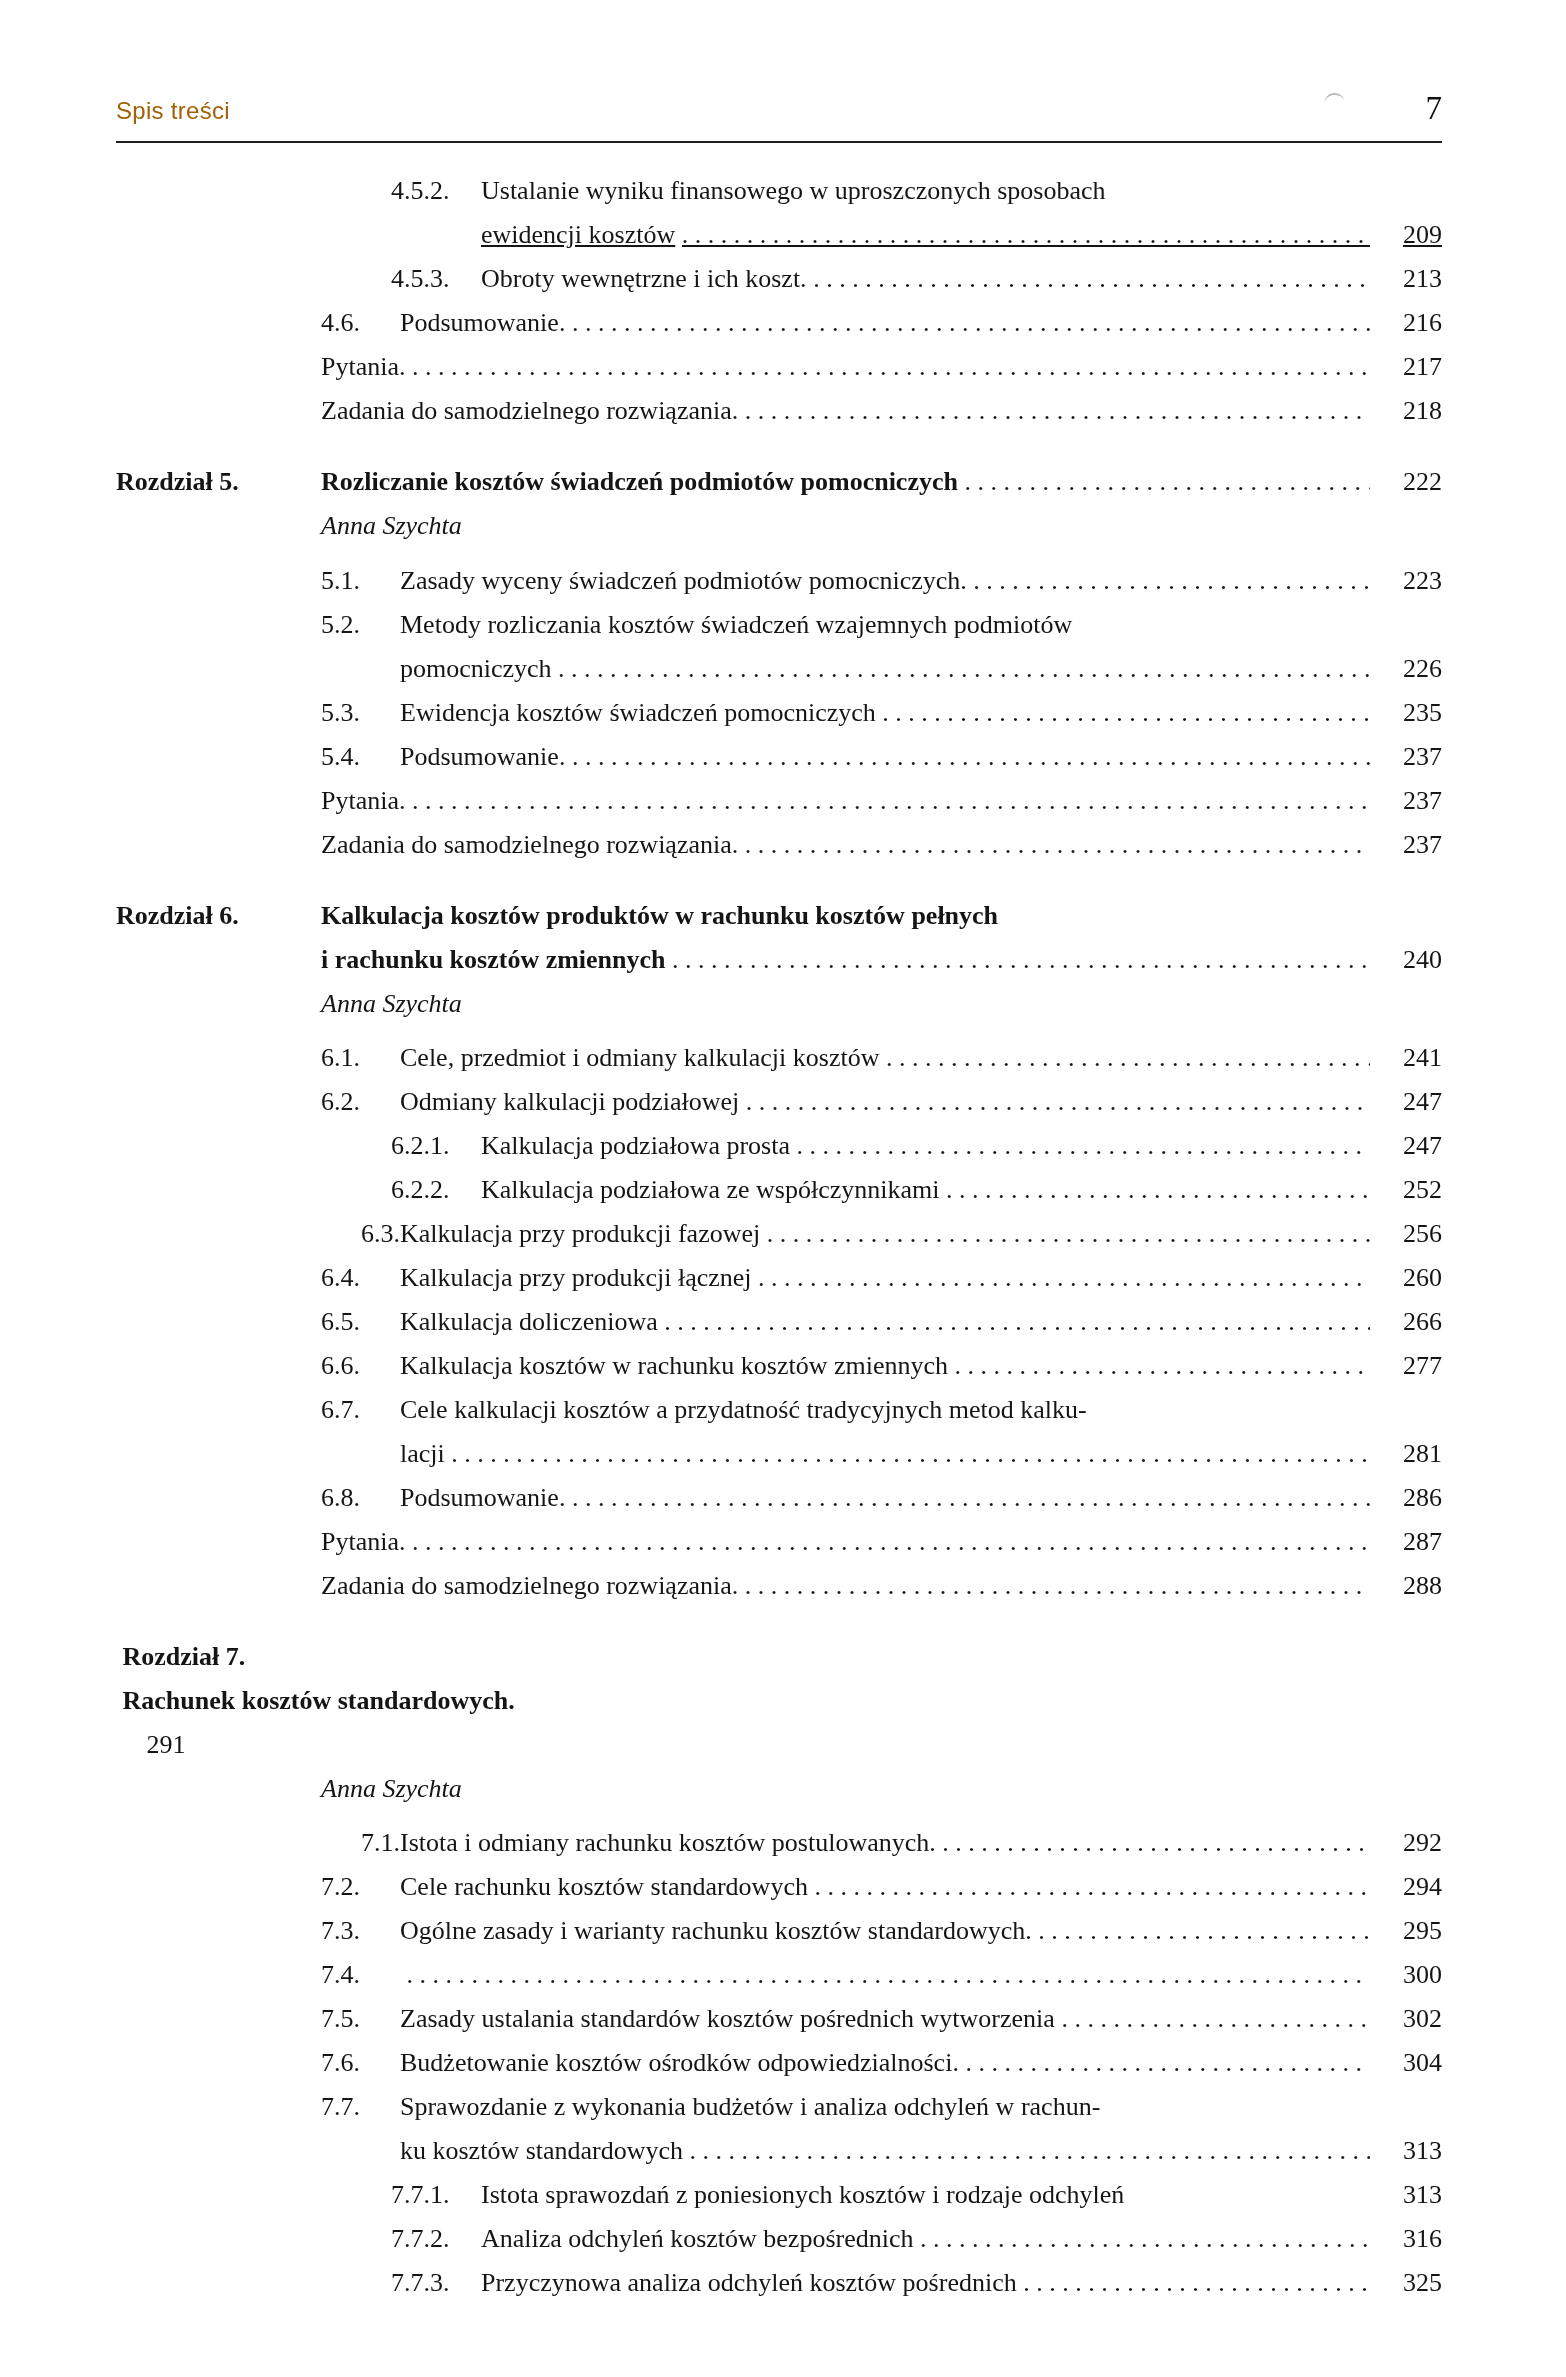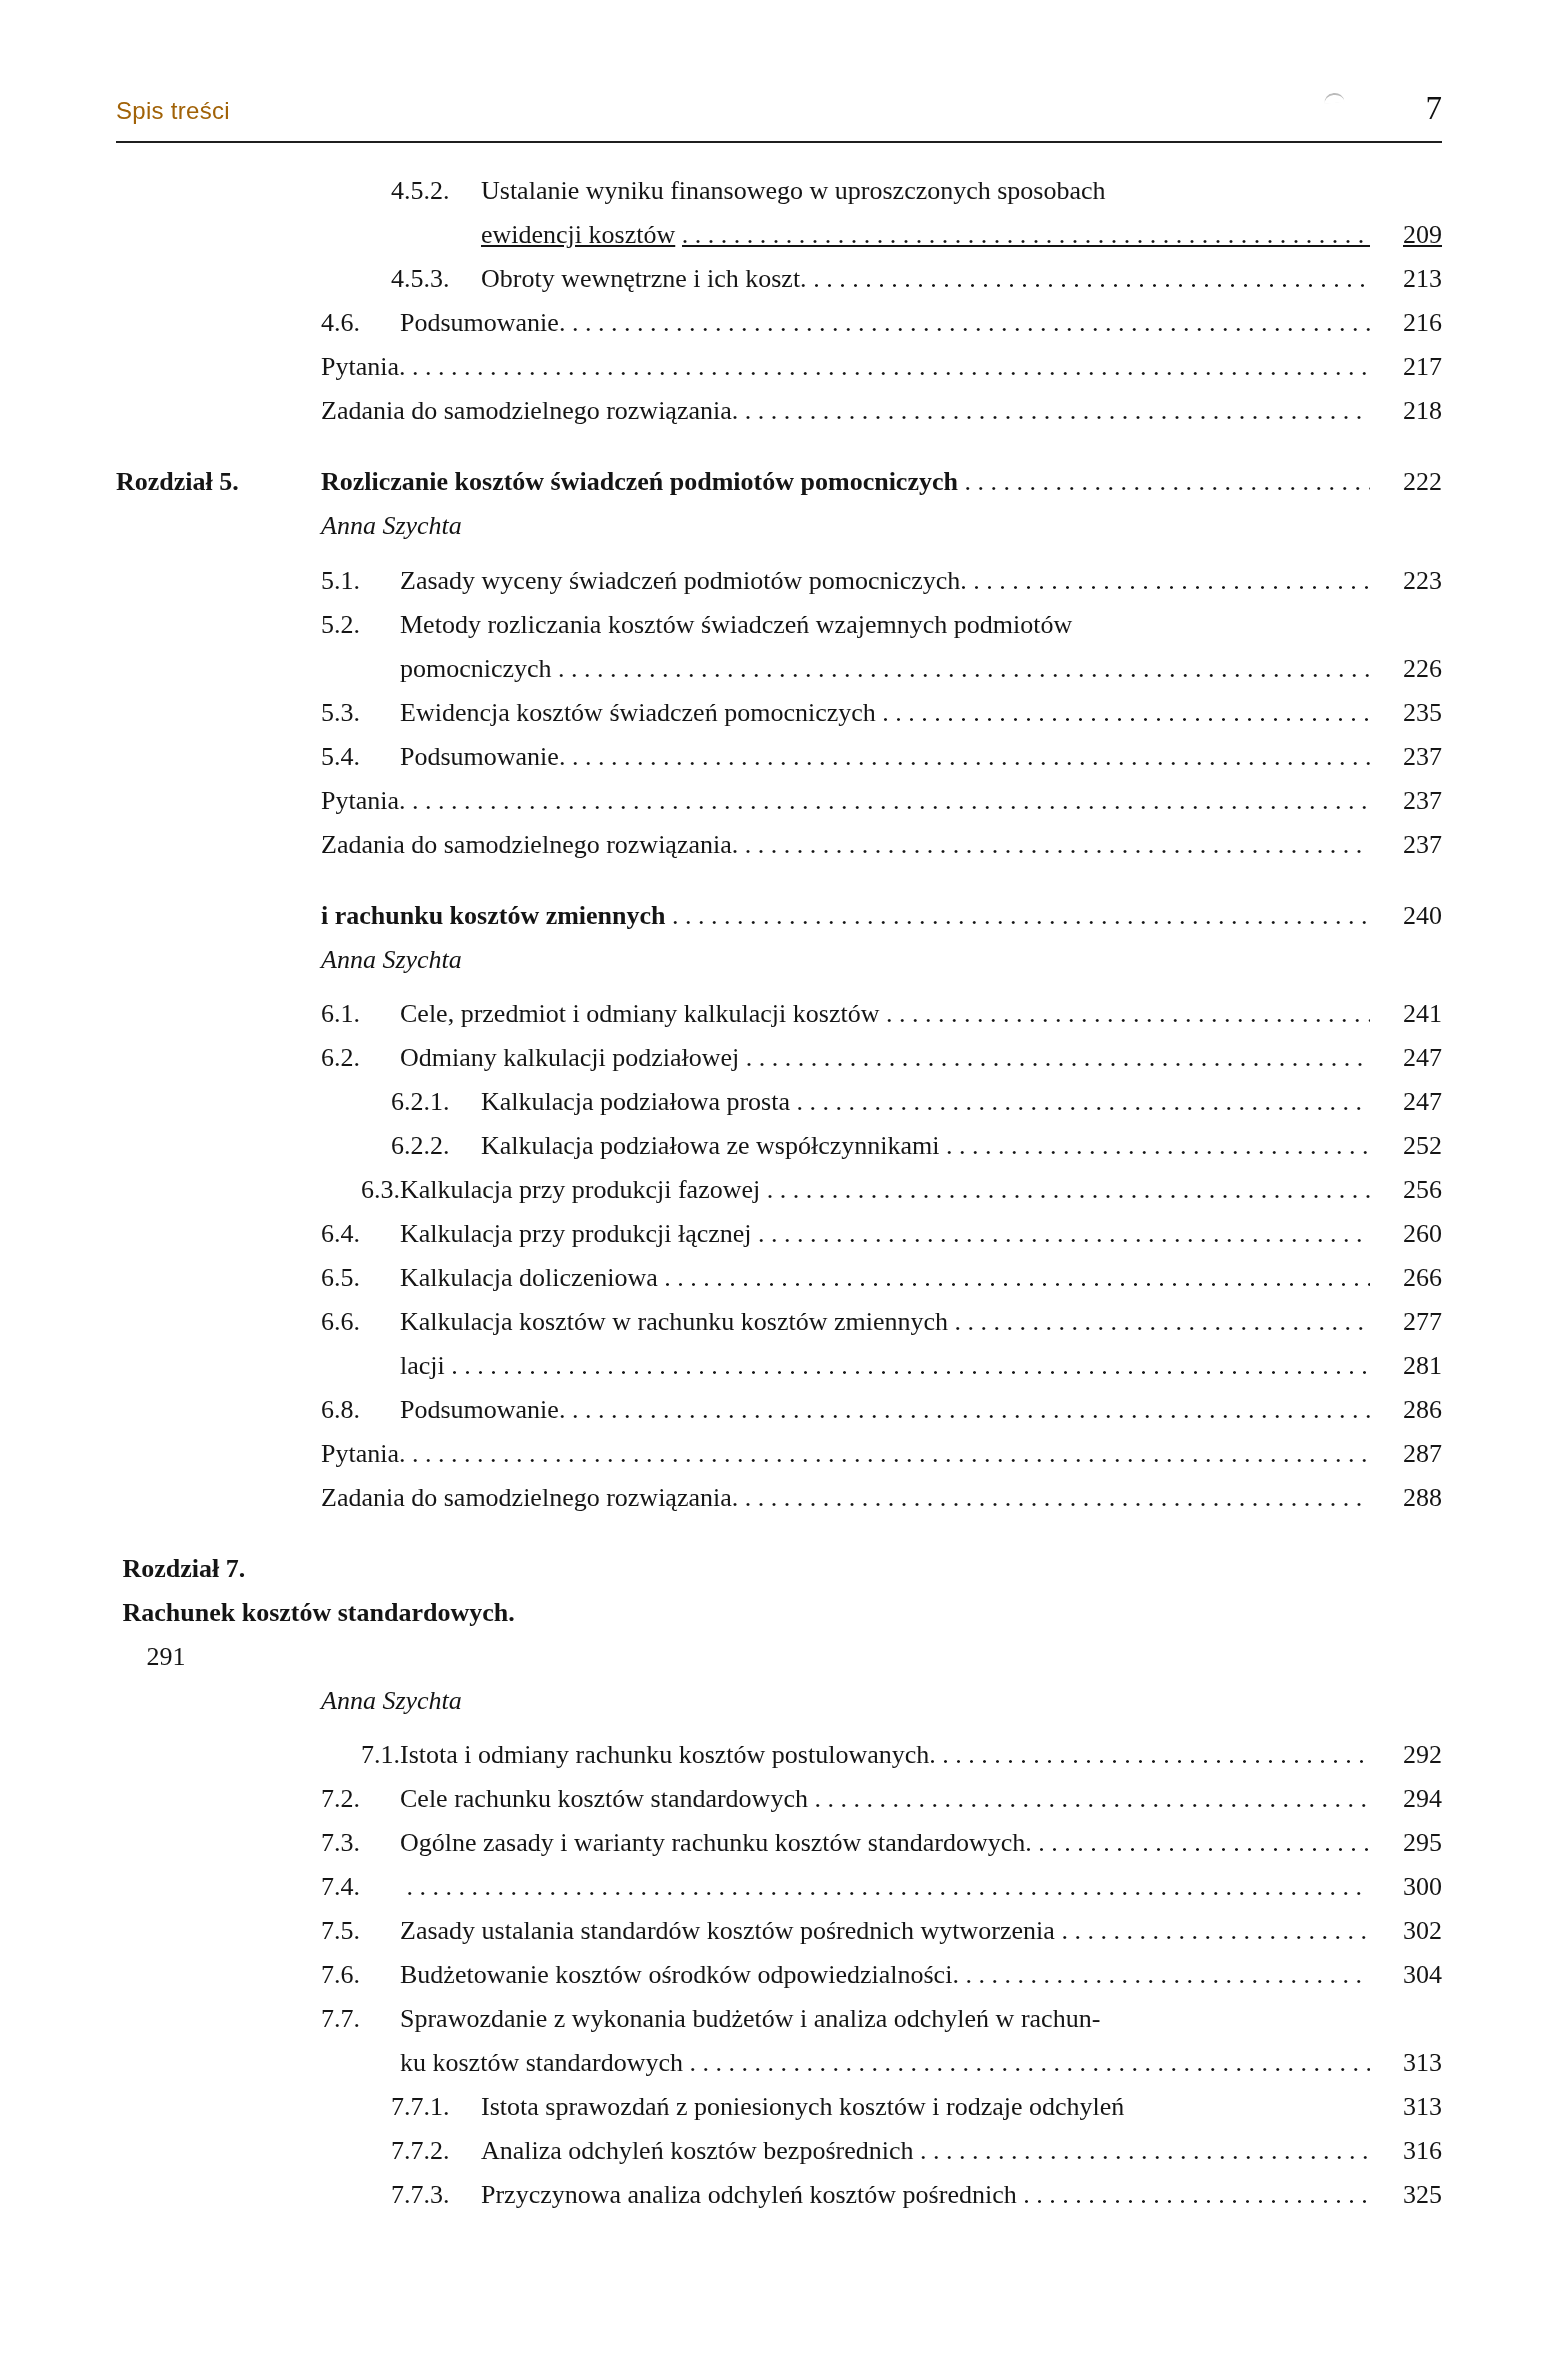--- a/index.html
+++ b/index.html
@@ -180,20 +180,24 @@
         </div>
       </div>
       <div class="entry label">
         <div class="line" style="padding-left: 205px;">
           <span class="txt">Zadania do samodzielnego rozwiązania.</span>
           <span class="dots">. . . . . . . . . . . . . . . . . . . . . . . . . . . . . . . . . . . . . . . . . . . . . . . . . . . . . . . . . . . . . . . . . . . . . . . . . . . . . . . . . . . . . . . . . . . . . . . . . . . . . . . . . . . . . . . . . . . . . . . . </span>
           <span class="pg">237</span>
         </div>
       </div>
       <div class="entry chapter">
+        <div class="line" style="padding-left: 0px;">
+          <span class="num" style="width: 205px;">Rozdział 6.</span>
+          <span class="txt">Kalkulacja kosztów produktów w rachunku kosztów pełnych</span>
+        </div>
         <div class="line" style="padding-left: 205px;">
           <span class="txt">i rachunku kosztów zmiennych</span>
           <span class="dots">. . . . . . . . . . . . . . . . . . . . . . . . . . . . . . . . . . . . . . . . . . . . . . . . . . . . . . . . . . . . . . . . . . . . . . . . . . . . . . . . . . . . . . . . . . . . . . . . . . . . . . . . . . . . . . . . . . . . . . . . </span>
           <span class="pg">240</span>
         </div>
       </div>
       <div class="entry author">
         <div class="line" style="padding-left: 205px;">
           <span class="txt">Anna Szychta</span>
         </div>
@@ -256,20 +260,24 @@
       </div>
       <div class="entry item">
         <div class="line" style="padding-left: 205px;">
           <span class="num" style="width: 79px;">6.6.</span>
           <span class="txt">Kalkulacja kosztów w rachunku kosztów zmiennych</span>
           <span class="dots">. . . . . . . . . . . . . . . . . . . . . . . . . . . . . . . . . . . . . . . . . . . . . . . . . . . . . . . . . . . . . . . . . . . . . . . . . . . . . . . . . . . . . . . . . . . . . . . . . . . . . . . . . . . . . . . . . . . . . . . . </span>
           <span class="pg">277</span>
         </div>
       </div>
       <div class="entry item">
+        <div class="line" style="padding-left: 205px;">
+          <span class="num" style="width: 79px;">6.7.</span>
+          <span class="txt">Cele kalkulacji kosztów a przydatność tradycyjnych metod kalku-</span>
+        </div>
         <div class="line" style="padding-left: 284px;">
           <span class="txt">lacji</span>
           <span class="dots">. . . . . . . . . . . . . . . . . . . . . . . . . . . . . . . . . . . . . . . . . . . . . . . . . . . . . . . . . . . . . . . . . . . . . . . . . . . . . . . . . . . . . . . . . . . . . . . . . . . . . . . . . . . . . . . . . . . . . . . . </span>
           <span class="pg">281</span>
         </div>
       </div>
       <div class="entry item">
         <div class="line" style="padding-left: 205px;">
           <span class="num" style="width: 79px;">6.8.</span>
           <span class="txt">Podsumowanie.</span>

